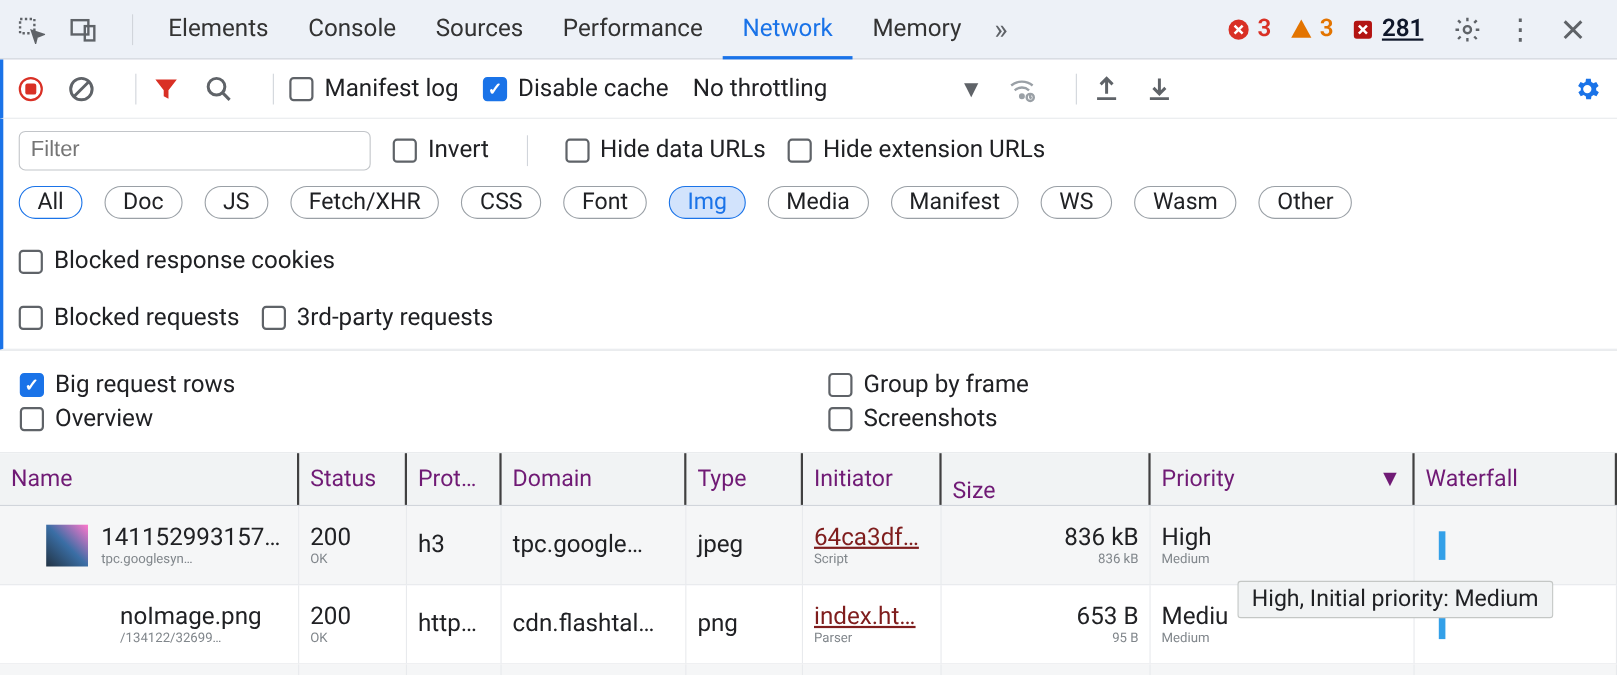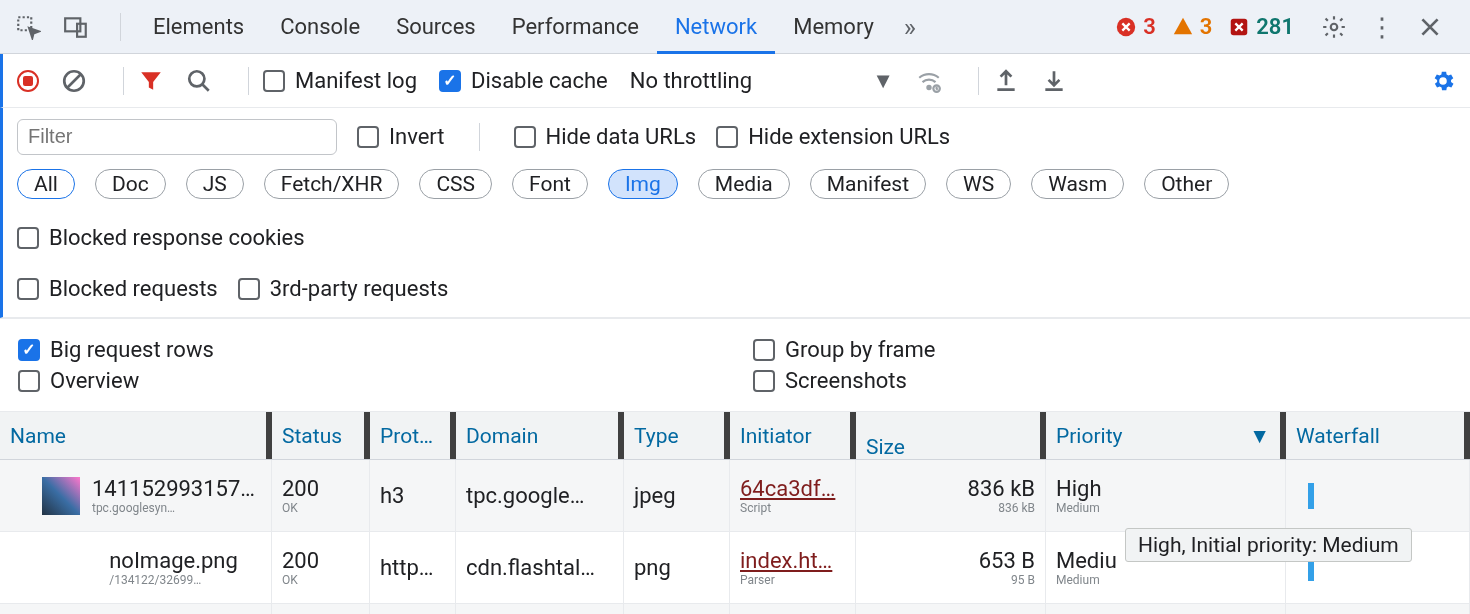--- a/index.html
+++ b/index.html
@@ -5,39 +5,39 @@
   * { box-sizing: border-box; margin: 0; padding: 0; }
   body { font-family: -apple-system, "Segoe UI", Roboto, Arial, sans-serif; font-size: 22px; color: #202124; background: #fff; width: 1470px; overflow: hidden; }
   .topbar { display: flex; align-items: center; height: 54px; background: #edf1f7; border-bottom: 1px solid #d1d5db; padding: 0 10px; }
   .top-icon { width: 36px; height: 36px; display: flex; align-items: center; justify-content: center; margin-right: 12px; cursor: pointer; }
   .tabbar { display: flex; align-items: center; flex: 1; }
   .tab { padding: 0 18px; height: 54px; line-height: 54px; color: #333; cursor: pointer; white-space: nowrap; }
   .tab.active { color: #1a73e8; border-bottom: 3px solid #1a73e8; }
   .status-grp { display: flex; align-items: center; gap: 6px; margin: 0 8px; }
   .serr { color: #d93025; font-weight: 600; }
   .swarn { color: #e37400; font-weight: 600; }
-  .sissue { color: #0f766e; font-weight: 600; }
+  .sissue { color: #0f172a; font-weight: 600; text-decoration: underline; }
   .netbar { display: flex; align-items: center; height: 54px; padding: 0 14px; border-bottom: 1px solid #e8eaed; border-left: 3px solid #1a73e8; }
   .nb-item { display: flex; align-items: center; margin-right: 22px; }
   .cb { width: 22px; height: 22px; border: 2px solid #5f6368; border-radius: 4px; margin-right: 10px; display: inline-flex; align-items: center; justify-content: center; cursor: pointer; }
   .cb.checked { background: #1a73e8; border-color: #1a73e8; }
   .cb.checked::after { content: "✓"; color: #fff; font-size: 16px; font-weight: bold; }
   .sep-v { width: 1px; height: 28px; background: #d1d5db; margin: 0 14px; }
   .filterrow { padding: 10px 14px; border-bottom: 1px solid #e8eaed; border-left: 3px solid #1a73e8; }
   .filterline { display: flex; align-items: center; gap: 20px; flex-wrap: wrap; }
   .filterline + .filterline { margin-top: 14px; }
   .filter-input { width: 320px; height: 36px; border: 1px solid #c2c5c9; border-radius: 6px; padding: 0 10px; font-size: 20px; color: #5f6368; }
   .chip { border: 1px solid #9aa0a6; border-radius: 18px; padding: 2px 16px; font-size: 21px; cursor: pointer; }
   .chip.sel { background: #d2e3fc; border-color: #1a73e8; color: #1a73e8; }
   .chip.high { border-color: #1a73e8; }
   .optsrow { border-bottom: 1px solid #e8eaed; border-top: 1px solid #e8eaed; display: flex; }
   .optcol { flex: 1; padding: 12px 18px; }
   .opt { display: flex; align-items: center; margin: 6px 0; }
   .thead { display: flex; border-bottom: 1px solid #d1d5db; background: #f1f3f4; height: 48px; align-items: center; }
-  .th { padding: 0 10px; font-size: 21px; color: #0369a1; border-right: 6px solid #404040; height: 100%; display: flex; align-items: center; overflow: hidden; white-space: nowrap; text-overflow: ellipsis; }
+  .th { padding: 0 10px; font-size: 21px; color: #701a75; border-right: 2px solid #404040; height: 100%; display: flex; align-items: center; overflow: hidden; white-space: nowrap; text-overflow: ellipsis; }
   .trow { display: flex; border-bottom: 1px solid #e8eaed; min-height: 72px; align-items: stretch; }
   .trow.odd { background: #f5f6f7; }
   .td { padding: 6px 10px; border-right: 1px solid #e8eaed; display: flex; flex-direction: column; justify-content: center; overflow: hidden; white-space: nowrap; text-overflow: ellipsis; }
   .sub { color: #80868b; font-size: 12px; }
   .link { text-decoration: underline; color: #7f1d1d; cursor: pointer; }
   .c-name{width:272px} .c-status{width:98px} .c-prot{width:86px} .c-domain{width:168px} .c-type{width:106px} .c-init{width:126px} .c-size{width:190px; text-align:right; align-items: flex-end;} .c-prio{width:240px} .c-wf{flex:1}
   .td.c-name{flex-direction:row; align-items:center;padding-left:36px;}
   .thumb{width:38px; height:38px; background:linear-gradient(45deg,#234,#3a6ea5,#f7c); margin-right:12px; flex-shrink:0;}
   .namecol{display:flex; flex-direction:column; overflow:hidden;}
   .ellip{overflow:hidden; text-overflow:ellipsis; white-space:nowrap; max-width:100%;}

